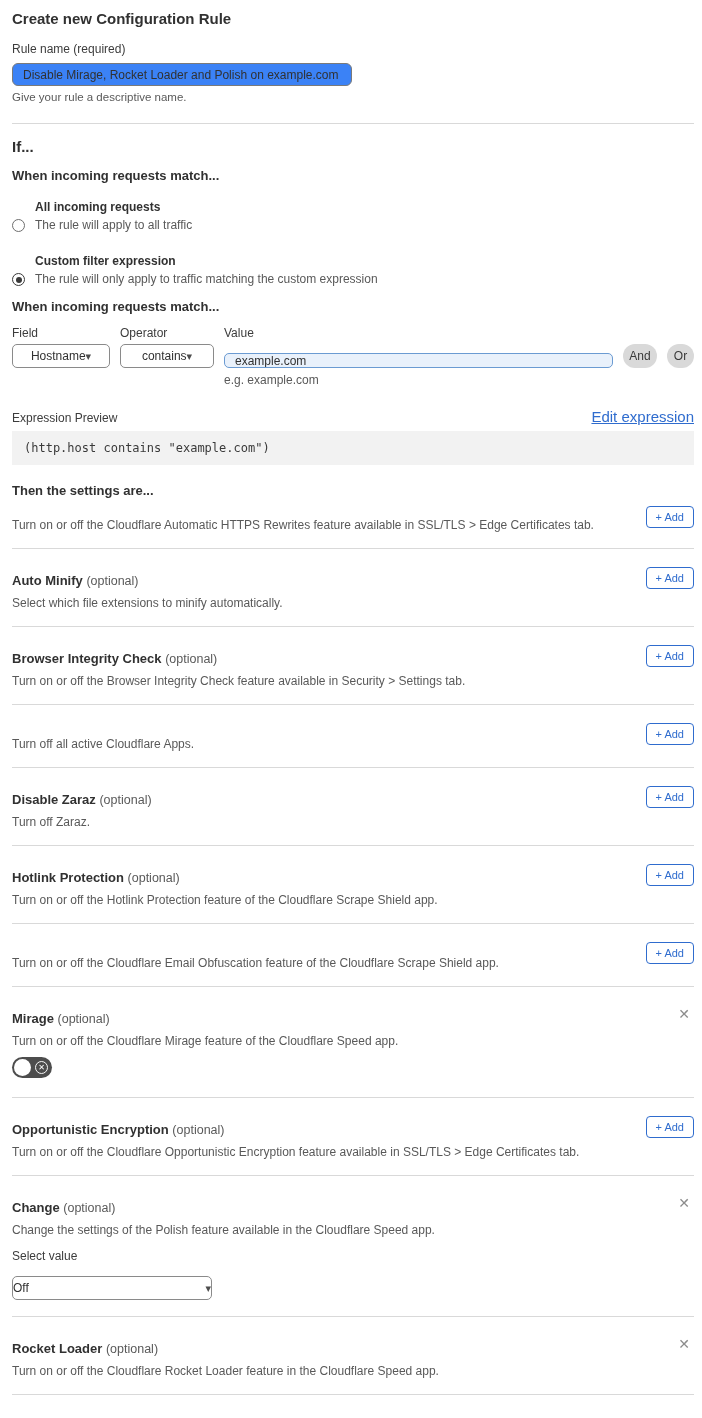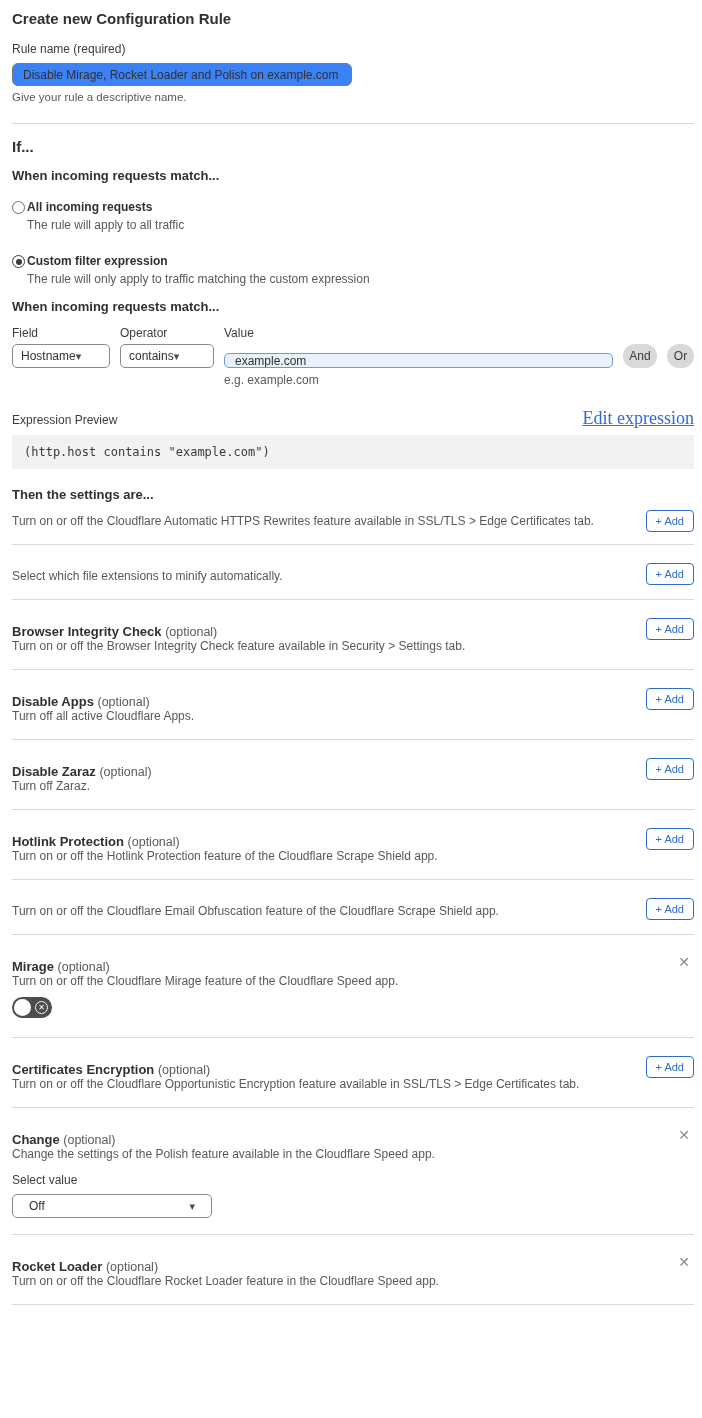--- a/index.html
+++ b/index.html
@@ -21,21 +21,21 @@
     background: #3b82f6; outline: none;
   }
   .help-text { margin-top: 5px; font-size: 11.5px; color: var(--text-gray); }
 
   .divider { border: none; border-top: 1px solid var(--divider); margin-top: 20px; }
 
   h2.if-heading { font-size: 15px; font-weight: bold; margin-top: 14px; }
   h3.sub-heading { font-size: 13px; font-weight: bold; margin-top: 13px; }
 
   .radio-group { margin-top: 17px; }
-  .radio-option { display: flex; gap: 2px; margin-top: 0; cursor: default; }
+  .radio-option { display: flex; gap: 10px; margin-top: 0; cursor: default; align-items: flex-end; }
   .radio-option + .radio-option { margin-top: 22px; }
   .radio-circle {
     width: 13px; height: 13px; border: 1px solid #6e6e6e; border-radius: 50%;
     margin-top: 1px; flex: 0 0 auto; position: relative; background: #fff;
   }
   .radio-option.selected .radio-circle { border-color: #3a3a3a; }
   .radio-option.selected .radio-circle::after {
     content: ""; position: absolute; inset: 2.5px; border-radius: 50%; background: #3a3a3a;
   }
   .radio-texts .radio-label { font-weight: bold; font-size: 12px; color: var(--text-dark); }
@@ -44,52 +44,52 @@
   .filter-grid {
     margin-top: 12px;
     display: grid;
     grid-template-columns: 98px 94px 1fr 34px 27px;
     column-gap: 10px;
     align-items: end;
   }
   .col-label { font-size: 12px; color: #3c3c3c; padding-bottom: 4px; grid-row: 1; }
   .select-box {
     height: 24px; border: 1px solid #8a8a8a; border-radius: 5px; background: #fff;
-    display: flex; align-items: center; justify-content: flex-start;
+    display: flex; align-items: center; justify-content: center;
     padding: 0 8px; font-size: 12px; color: var(--text-dark); cursor: default; grid-row: 2;
   }
   .chev { font-size: 11px; color: #4d4d4d; line-height: 1; }
   .value-input {
     height: 15px; border: 1px solid var(--value-border); border-radius: 5px;
     background: var(--value-bg); padding: 0 10px; font-size: 12px;
     font-family: "Liberation Sans", sans-serif; color: var(--text-dark);
     outline: none; grid-row: 2; width: 100%;
   }
   .gray-btn {
     height: 24px; border: none; border-radius: 12px; background: var(--btn-gray-bg);
     color: #3a3a3a; font-size: 12px; font-family: "Liberation Sans", sans-serif;
     cursor: pointer; grid-row: 2; padding: 0;
   }
   .value-hint { grid-column: 3; grid-row: 3; margin-top: 5px; font-size: 12px; color: var(--text-gray); }
 
   .expr-row { margin-top: 21px; display: flex; justify-content: space-between; align-items: baseline; }
   .expr-label { font-size: 12px; color: #3c3c3c; }
-  .edit-link { font-size: 18px; color: var(--accent-blue); text-decoration: underline; cursor: pointer; font-family: Liberation Serif, serif; }
+  .edit-link { font-size: 15px; color: var(--accent-blue); text-decoration: underline; cursor: pointer; }
   .code-block {
     margin-top: 6px; background: var(--code-bg); padding: 10px 12px;
     font-family: "DejaVu Sans Mono", monospace; font-size: 12px; color: #3a3a3a;
   }
 
   h3.then-heading { font-size: 13px; font-weight: bold; margin-top: 18px; }
 
   .setting-row { position: relative; padding: 24px 0 16px 0; border-bottom: 1px solid var(--divider); }
   .setting-row:first-child { padding-top: 12px; }
   .setting-title { font-size: 13px; font-weight: bold; color: var(--text-dark); }
   .setting-title .suffix { font-weight: normal; color: var(--text-gray); font-size: 12.5px; }
-  .setting-desc { font-size: 12px; color: var(--text-gray); max-width: 620px; }
+  .setting-desc { margin-top: 8px; font-size: 12px; color: var(--text-gray); max-width: 620px; }
   .add-btn {
     position: absolute; top: 18px; right: 0; height: 22px; padding: 0 9px;
     background: #fff; border: 1px solid var(--accent-blue); border-radius: 4px;
     color: var(--accent-blue); font-size: 11px; font-family: "Liberation Sans", sans-serif;
     cursor: pointer;
   }
   .setting-row:first-child .add-btn { top: 8px; }
   .close-icon {
     position: absolute; top: 20px; right: 4px; color: #8c8c8c; font-size: 14px;
     line-height: 1; cursor: pointer; font-weight: normal;
@@ -104,23 +104,23 @@
     border-radius: 50%; background: #fff;
   }
   .toggle .x-badge {
     position: absolute; right: 4px; top: 4px; width: 13px; height: 13px;
     border: 1px solid rgba(255,255,255,0.95); border-radius: 50%;
     color: #fff; font-size: 8px; line-height: 11px; text-align: center;
   }
   .select-wrap { margin-top: 12px; }
   .select-label { font-size: 12px; color: #3c3c3c; }
   .setting-select {
-    margin-top: 7px; width: 200px; height: 24px; border: 1px solid #8a8a8a;
+    margin-top: 13px; width: 200px; height: 24px; border: 1px solid #8a8a8a;
     border-radius: 5px; background: #fff; display: flex; align-items: center;
-    justify-content: space-between; padding: 0 16px; font-size: 12px; cursor: default;
+    justify-content: space-between; padding: 0 0; font-size: 12px; cursor: default;
   }
 </style>
 </head>
 <body>
 
 <main>
 
   <h1 class="page-title">Create new Configuration Rule</h1>
 
   <div class="field-label">Rule name (required)</div>
@@ -179,32 +179,32 @@
 
   <h3 class="then-heading">Then the settings are...</h3>
 
   <div id="settings-list">
   <section class="setting-row">
     <p class="setting-desc">Turn on or off the Cloudflare Automatic HTTPS Rewrites feature available in SSL/TLS &gt; Edge Certificates tab.</p>
   <button class="add-btn">+ Add</button>
       </section>
 
   <section class="setting-row">
+    <h4 class="setting-title"><span class="t">Auto Minify</span> <span class="suffix">(optional)</span></h4>
     <p class="setting-desc">Select which file extensions to minify automatically.</p>
   <button class="add-btn">+ Add</button>
       </section>
 
   <section class="setting-row">
     <h4 class="setting-title"><span class="t">Browser Integrity Check</span> <span class="suffix">(optional)</span></h4>
     <p class="setting-desc">Turn on or off the Browser Integrity Check feature available in Security &gt; Settings tab.</p>
   <button class="add-btn">+ Add</button>
       </section>
 
   <section class="setting-row">
-    <h4 class="setting-title"><span class="t">Disable Apps</span> <span class="suffix">(optional)</span></h4>
     <p class="setting-desc">Turn off all active Cloudflare Apps.</p>
   <button class="add-btn">+ Add</button>
       </section>
 
   <section class="setting-row">
     <h4 class="setting-title"><span class="t">Disable Zaraz</span> <span class="suffix">(optional)</span></h4>
     <p class="setting-desc">Turn off Zaraz.</p>
   <button class="add-btn">+ Add</button>
       </section>
 
@@ -218,21 +218,21 @@
     <p class="setting-desc">Turn on or off the Cloudflare Email Obfuscation feature of the Cloudflare Scrape Shield app.</p>
   <button class="add-btn">+ Add</button>
       </section>
 
   <section class="setting-row">
     <h4 class="setting-title"><span class="t">Mirage</span> <span class="suffix">(optional)</span></h4>
     <p class="setting-desc">Turn on or off the Cloudflare Mirage feature of the Cloudflare Speed app.</p>
   <span class="close-icon">✕</span><div class="toggle"><span class="knob"></span><span class="x-badge">✕</span></div></section>
 
   <section class="setting-row">
-    <h4 class="setting-title"><span class="t">Certificates Encryption</span> <span class="suffix">(optional)</span></h4>
+    <h4 class="setting-title"><span class="t">Opportunistic Encryption</span> <span class="suffix">(optional)</span></h4>
     <p class="setting-desc">Turn on or off the Cloudflare Opportunistic Encryption feature available in SSL/TLS &gt; Edge Certificates tab.</p>
   <button class="add-btn">+ Add</button>
       </section>
 
   <section class="setting-row">
     <h4 class="setting-title"><span class="t">Change</span> <span class="suffix">(optional)</span></h4>
     <p class="setting-desc">Change the settings of the Polish feature available in the Cloudflare Speed app.</p>
   <span class="close-icon">✕</span>
         <div class="select-wrap">
           <div class="select-label">Select value</div>

